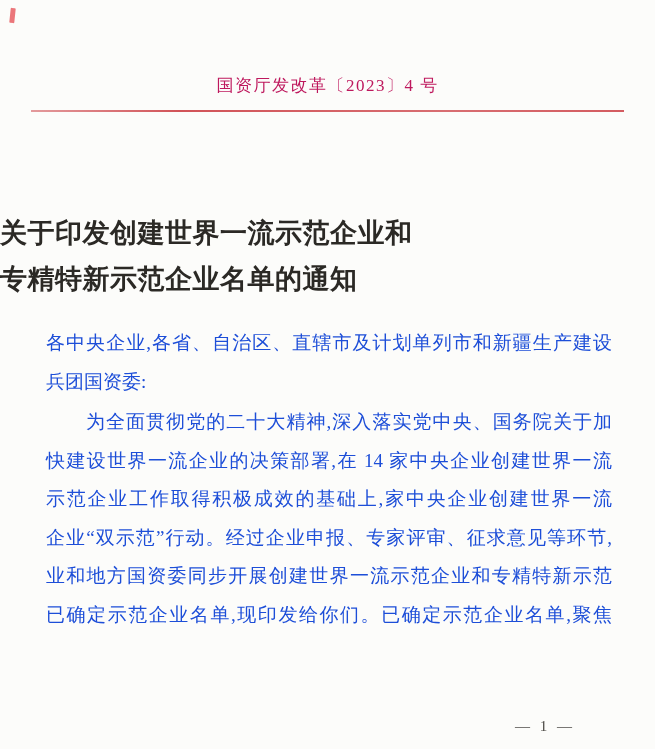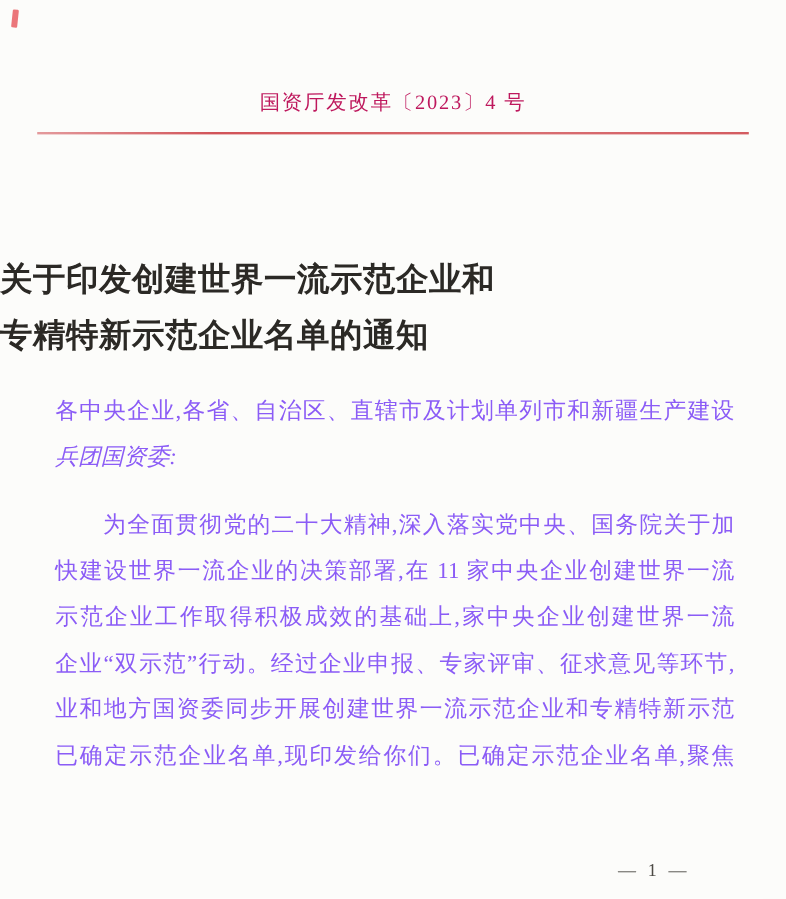--- a/index.html
+++ b/index.html
@@ -73,32 +73,31 @@
     line-height: 46px;
     letter-spacing: 0.5px;
     color: #2b2925;
   }
   .title-line { display: block; }
   .body {
     margin-top: 22px;
     padding: 0 43px 0 46px;
     font-size: 19px;
     line-height: 38.5px;
-    color: #8b5cf6;
+    color: #1d4ed8;
   }
   .line {
     white-space: nowrap;
     text-align: justify;
     text-align-last: justify;
   }
   .line.short {
     text-align-last: left;
-    font-style: italic;
   }
-  .para { margin-top: 18px; }
+  .para { margin-top: 2px; }
   .line.indent { text-indent: 2.1em; }
   .page-number {
     position: absolute;
     right: 80px;
     bottom: 14px;
     font-size: 15px;
     letter-spacing: 3px;
     color: #4c4a45;
   }
 </style>
@@ -119,21 +118,21 @@
     <span class="title-line">专精特新示范企业名单的通知</span>
   </h1>
 
   <div class="body">
     <div class="salutation">
       <div class="line">各中央企业,各省、自治区、直辖市及计划单列市和新疆生产建设</div>
       <div class="line short">兵团国资委:</div>
     </div>
     <div class="para">
       <div class="line indent">为全面贯彻党的二十大精神,深入落实党中央、国务院关于加</div>
-      <div class="line">快建设世界一流企业的决策部署,在 11 家中央企业创建世界一流</div>
+      <div class="line">快建设世界一流企业的决策部署,在 14 家中央企业创建世界一流</div>
       <div class="line">示范企业工作取得积极成效的基础上,家中央企业创建世界一流</div>
       <div class="line">企业“双示范”行动。经过企业申报、专家评审、征求意见等环节,</div>
       <div class="line">业和地方国资委同步开展创建世界一流示范企业和专精特新示范</div>
       <div class="line">已确定示范企业名单,现印发给你们。已确定示范企业名单,聚焦</div>
     </div>
   </div>
 
   <div class="page-number">— 1 —</div>
 
 </div>

